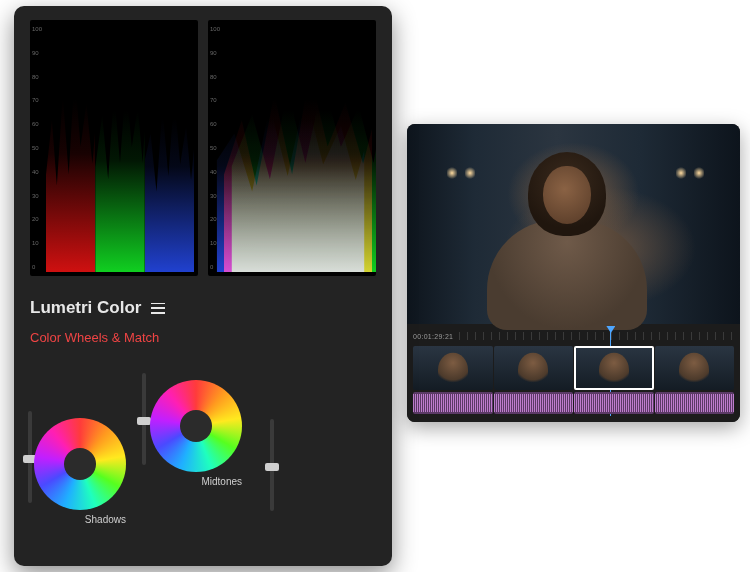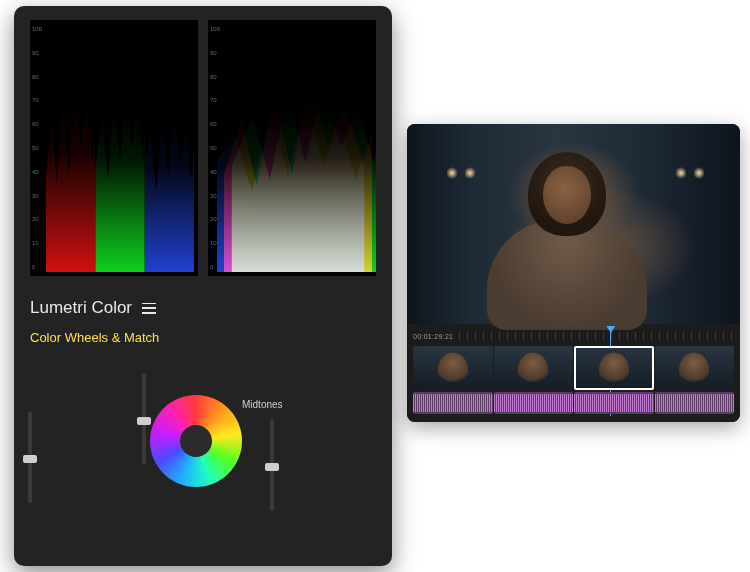--- a/index.html
+++ b/index.html
@@ -227,46 +227,47 @@
   .overlay .mntn.red   { transform: translateX(0%); }
   .overlay .mntn.green { transform: translateX(5%); }
   .overlay .mntn.blue  { transform: translateX(-5%); }
 
   .section {
     margin-top: 22px;
   }
   .section h2 {
     margin: 0;
     font-size: 17px;
-    font-weight: 400;
+    font-weight: 700;
     display: flex;
     align-items: center;
     gap: 10px;
   }
   .burger {
     width: 14px; height: 11px;
     display: inline-flex;
     flex-direction: column;
     justify-content: space-between;
   }
   .burger span { height: 1.6px; background: #e8e8e8; }
   .sub {
     margin: 12px 0 4px;
     font-size: 13px;
     font-weight: 400;
-    color: #fde047;
+    color: #ef4444;
   }
   .wheels {
     position: relative;
     height: 180px;
   }
   .wheelgrp {
     position: absolute;
     display: flex;
-    align-items: flex-start;
+    flex-direction: column;
+    align-items: flex-end;
   }
   .wheelgrp.shadows   { left: 4px;  bottom: 4px; }
   .wheelgrp.midtones  { left: 120px; bottom: 42px; }
   .wheelgrp.highlights{ left: 248px; bottom: -4px; }
   .slider {
     position: absolute;
     width: 4px;
     height: 92px;
     background: #3a3a3a;
     border-radius: 2px;
@@ -424,20 +425,26 @@
           <span></span>
         </span>
     </h2>
     <div class="sub">Color Wheels &amp; Match</div>
 
     <div class="wheels">
       <div class="slider s1"></div>
       <div class="slider s2"></div>
       <div class="slider s3"></div>
 
+      <div class="wheelgrp shadows">
+        <div class="wheel">
+            <div class="cross"></div>
+          </div>
+        <div class="wlabel">Shadows</div>
+      </div>
       <div class="wheelgrp midtones">
         <div class="wheel">
             <div class="cross"></div>
           </div>
         <div class="wlabel">Midtones</div>
       </div>
     </div>
   </div>
 </div>
 

